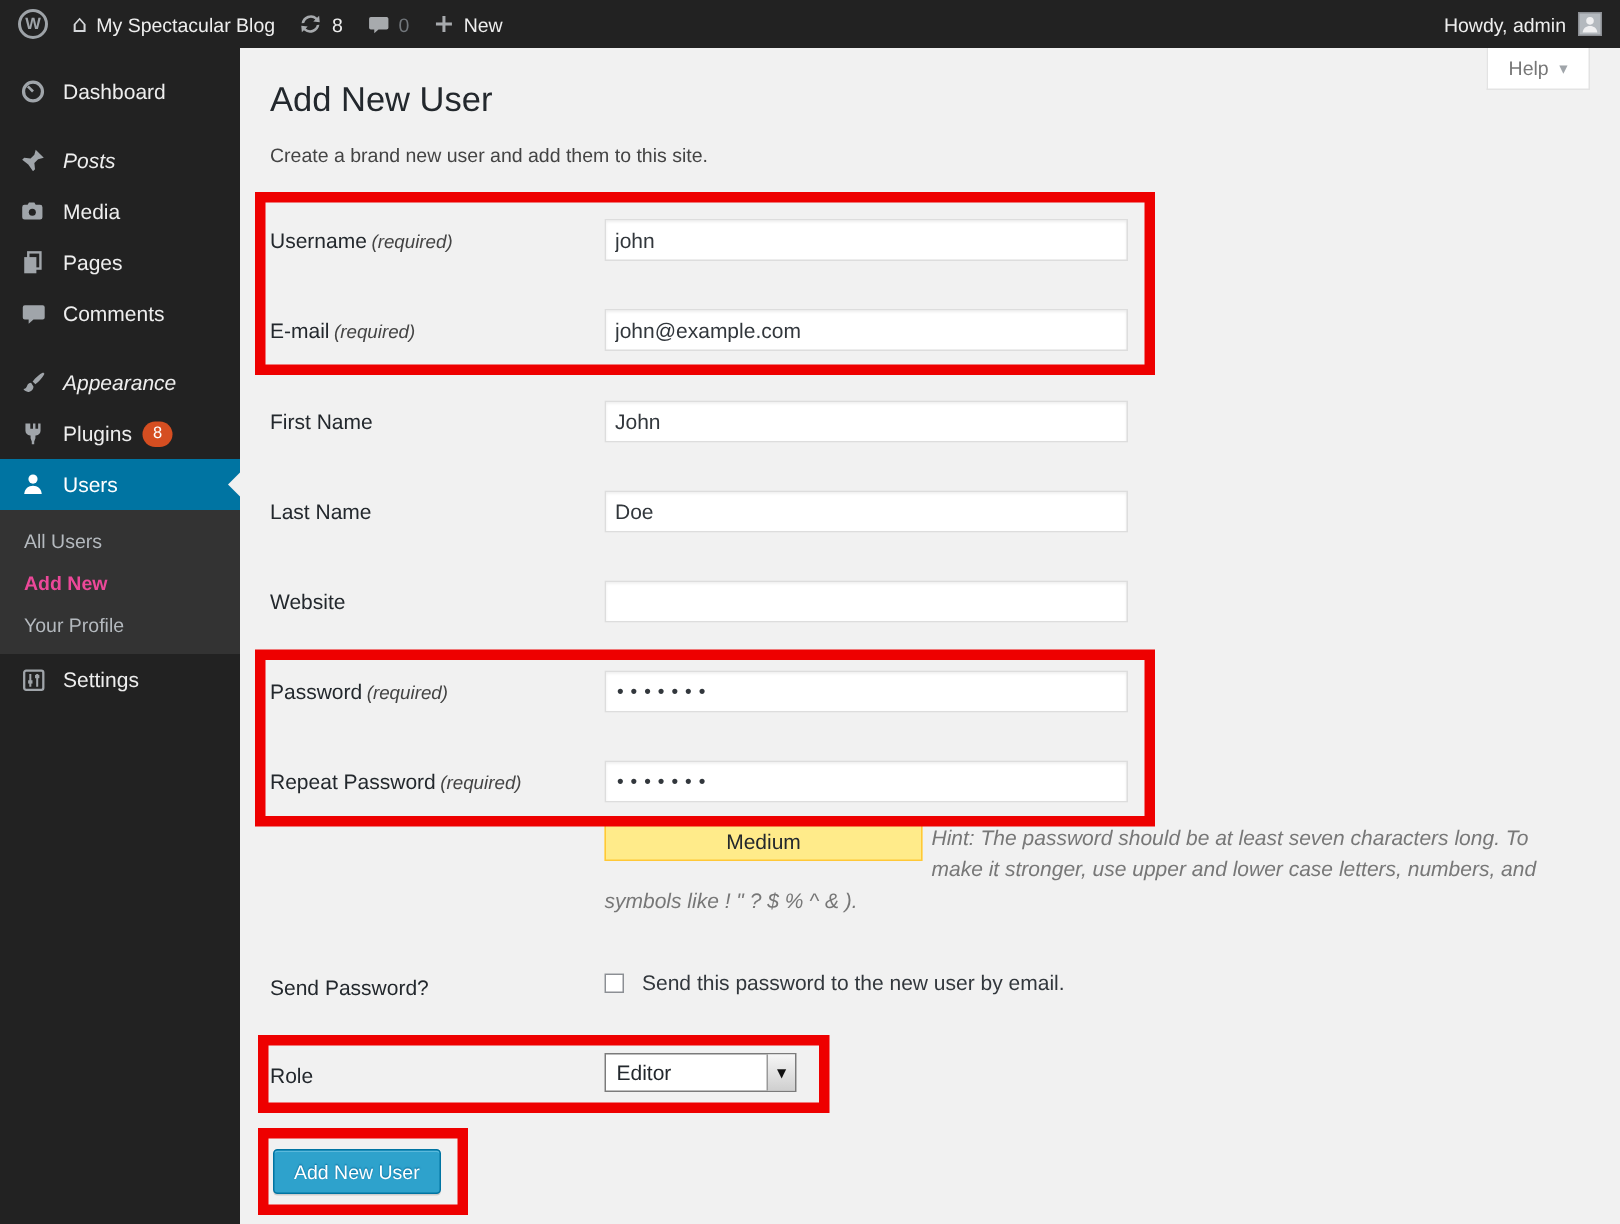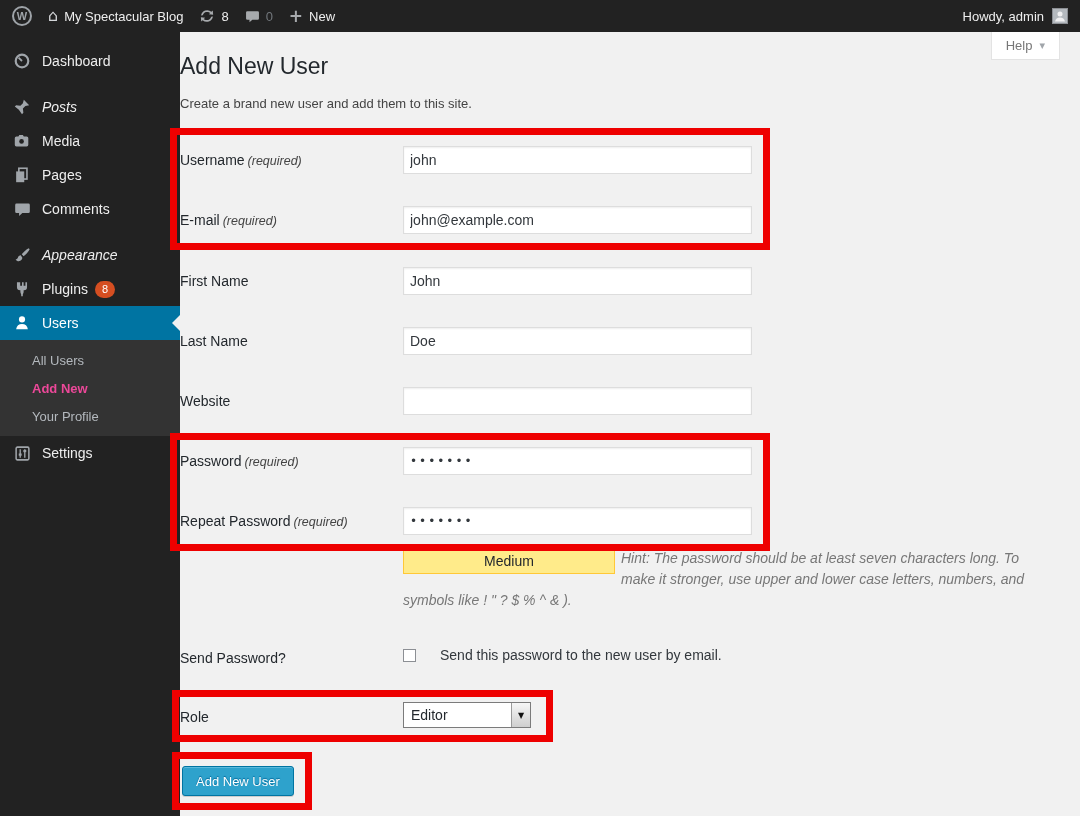--- a/index.html
+++ b/index.html
@@ -22,34 +22,34 @@
   .ab-right { margin-left:auto; display:flex; align-items:center; gap:8px; }
   .avatar { width:16px; height:16px; background:#b4b9be; border:1px solid #8c8f94; display:block; }
 
   
   .help-tab { position:absolute; top:32px; right:20px; background:#fff; border:1px solid #e3e3e3;
     border-top:none; padding:6px 14px; font-size:13px; color:#777; display:flex; align-items:center;
     gap:7px; cursor:pointer; z-index:20; }
   .help-caret { color:#a0a5aa; font-size:11px; }
 
   
-  .sidebar { position:absolute; top:32px; left:0; width:180px; height:784px;
+  .sidebar { position:absolute; top:32px; left:0; width:160px; height:784px;
     background:var(--chrome-bg,#222); color:#eee; font-size:14px; z-index:25; padding-top:12px; }
   .menu-item { position:relative; display:flex; align-items:center; height:34px; padding-left:8px;
     cursor:pointer; color:#eee; }
   .menu-item .mi-ico { width:28px; display:flex; justify-content:center; align-items:center; color:#a0a5aa; }
   .menu-item .mi-label { margin-left:6px; }
   .gap { margin-top:12px;font-style:italic; }
   .menu-item.active { background:var(--accent-blue,#0074a2); color:#fff; }
   .menu-item.active .mi-ico { color:#fff; }
   .active-arrow { position:absolute; right:0; top:50%; margin-top:-8px; width:0; height:0;
     border:8px solid transparent; border-right-color:var(--content-bg,#f1f1f1); border-left-width:0; }
   .badge { margin-left:7px; background:var(--badge-orange,#d54e21); color:#fff; border-radius:10px;
     font-size:11px; line-height:1; padding:3px 7px; }
-  .submenu { background:#333; padding:6px 16px; }
+  .submenu { background:#333; padding:6px 0; }
   .submenu-item { height:28px; display:flex; align-items:center; padding-left:16px; font-size:13px;
     color:#b4b9be; cursor:pointer; }
   .submenu-item.current { color:#ec4899; font-weight:bold; }
   .collapse { color:#a0a5aa; margin-top:6px; }
 
   
   .content { position:absolute; left:160px; top:32px; width:920px; height:784px; padding:20px 0 0 20px; }
   h1.page-title { font-size:23px; font-weight:400; color:#23282d; line-height:29px; }
   .page-desc { margin-top:15px; font-size:13px; color:#444; }
 
@@ -60,21 +60,21 @@
     border:1px solid #ddd; box-shadow:inset 0 1px 2px rgba(0,0,0,.07); padding:3px 6px;
     font-size:14px; color:#32373c; font-family:"Liberation Sans", sans-serif; }
   .finput.pw { font-family:"DejaVu Sans", sans-serif; font-size:12px; letter-spacing:2px; }
 
   .hint-wrap { position:absolute; left:243px; top:516px; width:632px; font-size:14px; }
   .meter { float:left; width:212px; height:26px; margin:0 6px 2px 0; text-align:center;
     line-height:24px; color:#23282d; background:var(--meter-bg,#ffeb8a);
     border:1px solid var(--meter-border,#ffc837); }
   .hint-text { font-style:italic; color:#777; line-height:21px; }
 
-  .check-row-box { position:absolute; left:243px; top:615px; display:flex; align-items:center; gap:24px; }
+  .check-row-box { position:absolute; left:243px; top:615px; display:flex; align-items:center; gap:12px; }
   .checkbox { width:13px; height:13px; background:#fff; border:1px solid #8c8f94; display:inline-block; cursor:pointer; }
   .check-text { font-size:14px; color:#32373c; }
 
   .role-select { position:absolute; left:243px; top:670px; width:128px; height:26px; background:#fff;
     border:1px solid #7b7b7b; display:flex; align-items:center; padding-left:7px; font-size:14px;
     color:#23282d; cursor:pointer; }
   .select-btn { margin-left:auto; width:19px; height:24px; border-left:1px solid #9a9a9a;
     background:linear-gradient(#f6f6f6,#cfcfcf); display:flex; align-items:center; justify-content:center; }
   .select-btn .tri { font-size:8px; color:#111; }
 

